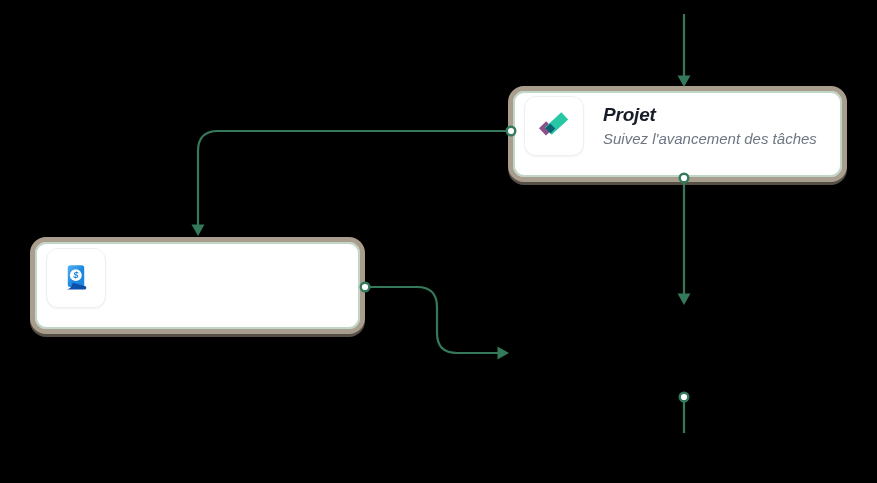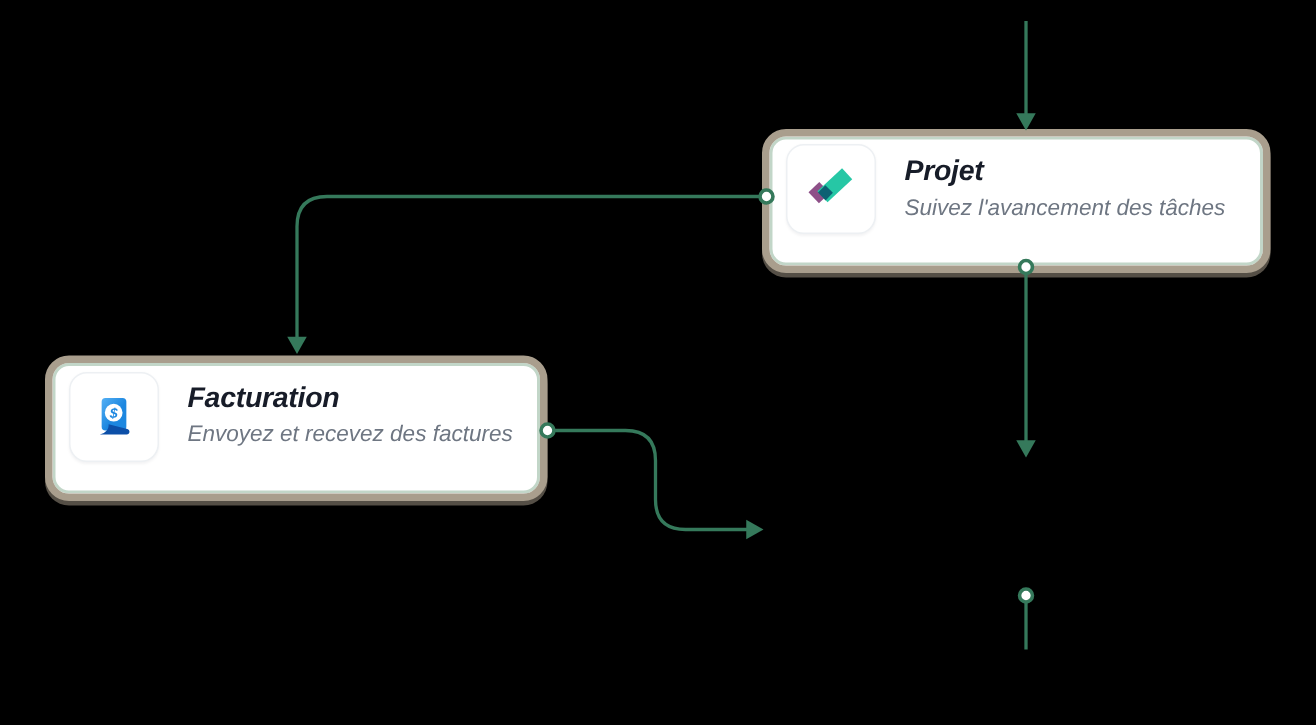--- a/index.html
+++ b/index.html
@@ -114,20 +114,16 @@
             <stop offset="0.55" style="stop-color:var(--blue,#1C87E0)"></stop>
             <stop offset="1" style="stop-color:var(--blue,#1C87E0)"></stop>
           </linearGradient>
         </defs>
         <rect x="10.2" y="6" width="15.6" height="20.5" rx="2.4" fill="url(#inv-grad)"></rect>
         <path class="f-bluedark" d="M9 29 C13 28 14.8 25.5 14.6 22.5 L26.4 25.6 C28.4 26.2 28.2 29 26 29 Z"></path>
         <circle class="f-white" cx="17.8" cy="15.3" r="5.6"></circle>
         <text class="dollar" x="17.8" y="18.4" text-anchor="middle">$</text>
       </svg>
     </div>
-    <div class="txt">
-      <div class="title">Facturation</div>
-      <div class="sub">Envoyez et recevez des factures</div>
-    </div>
   </div>
 
 
 </div>
 
 </body></html>

